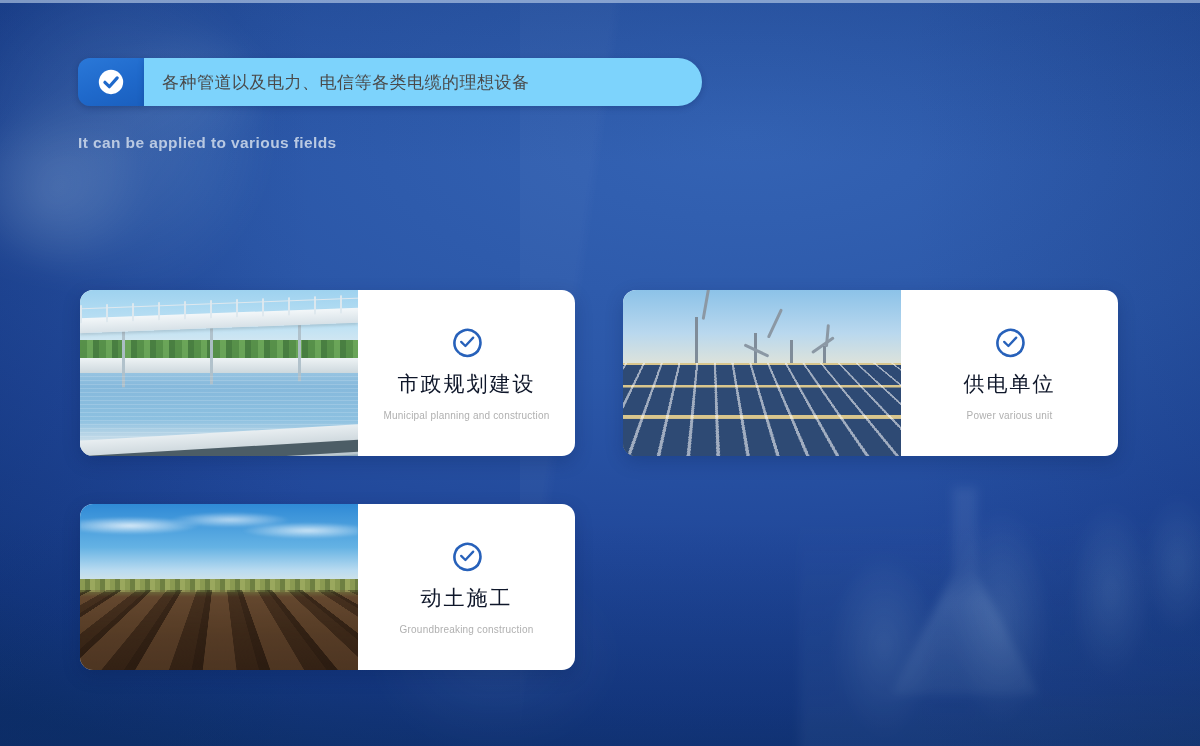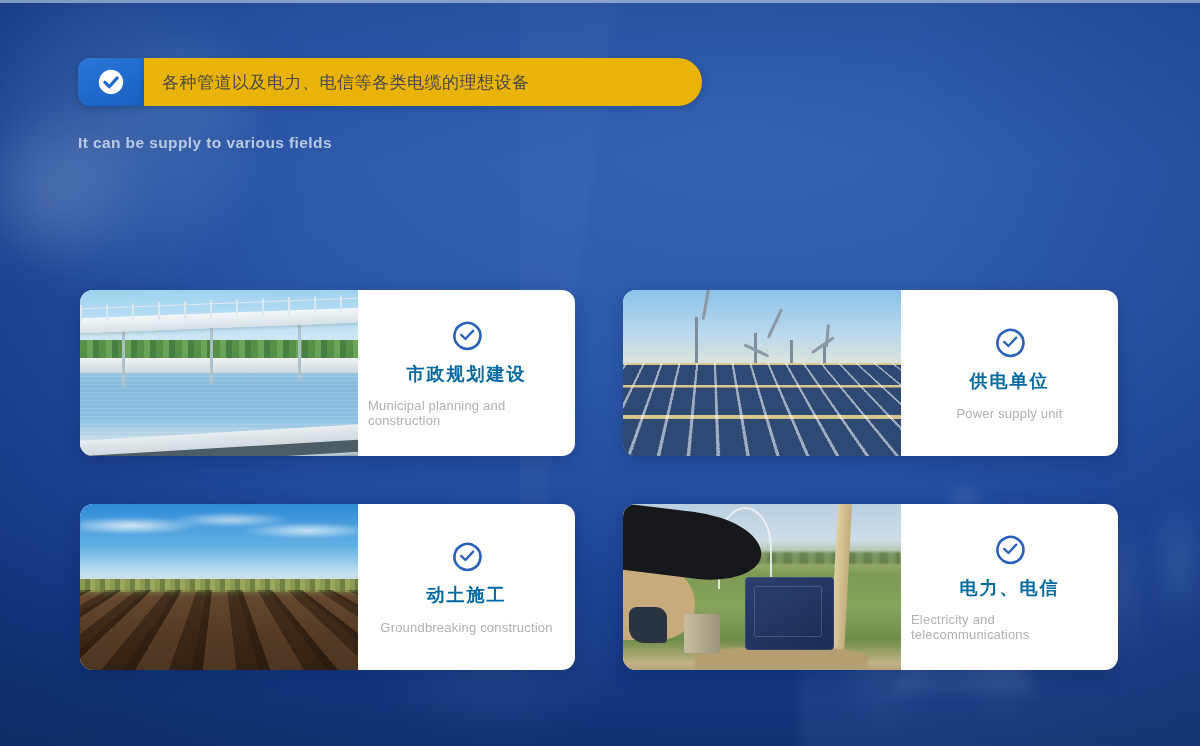--- a/index.html
+++ b/index.html
@@ -80,21 +80,21 @@
   .pillrow{position:relative;margin-top:22px;height:48px;width:624px;}
   .pill-badge{
     position:absolute;left:0;top:0;width:66px;height:48px;
     background:linear-gradient(160deg,#2a78d8 0%,#1f69cb 55%,#1a5fbe 100%);
     border-radius:12px 0 0 12px;
     display:flex;align-items:center;justify-content:center;
     box-shadow:0 2px 6px rgba(5,25,70,.28);
   }
   .pill-badge .chk{width:30px;height:30px;display:block;}
   .pill-body{
-    position:absolute;left:66px;top:0;right:0;height:48px;background:#eab308;
+    position:absolute;left:66px;top:0;right:0;height:48px;background:#7dd3fc;
     border-radius:0 24px 24px 0;display:flex;align-items:center;
     box-shadow:0 2px 6px rgba(5,25,70,.22);
   }
   .pill-text{
     font-size:17px;color:#4a4a4a;padding-left:18px;letter-spacing:.5px;white-space:nowrap;
   }
   .subtitle{
     margin-top:28px;font-size:15.5px;font-weight:700;color:#b9c9e2;letter-spacing:.4px;
   }
 
@@ -105,22 +105,22 @@
   .card{
     width:495px;height:166px;background:#ffffff;border-radius:13px;overflow:hidden;
     display:flex;box-shadow:0 6px 18px rgba(5,25,70,.22);
   }
   .card .photo{width:278px;height:166px;position:relative;overflow:hidden;flex:0 0 278px;}
   .card .info{
     flex:1;display:flex;flex-direction:column;align-items:center;justify-content:center;
     padding:0 10px;
   }
   .ring{width:34px;height:34px;display:block;margin-bottom:12px;}
-  .cn{font-size:18px;font-weight:700;color:#0369a1;letter-spacing:2px;line-height:1.2;}
-  .en{font-size:13px;color:#b0b0b0;margin-top:13px;letter-spacing:.2px;text-align:left;}
+  .cn{font-size:21px;font-weight:400;color:#0f172a;letter-spacing:2px;line-height:1.2;}
+  .en{font-size:10px;color:#b0b0b0;margin-top:13px;letter-spacing:.2px;text-align:right;}
 
   
   
   .ph-water{
     background:linear-gradient(to bottom,#9ed2ef 0%,#bfe2f4 22%,#cfe6f2 30%,#a9cfe6 41%,#86b9dc 58%,#8cc0e0 78%,#cfe0ea 92%,#8fa8b6 100%);
   }
   .ph-water .trees{position:absolute;left:0;top:30%;width:100%;height:14%;
     background:repeating-linear-gradient(90deg,#4e8a3c 0 7px,#63a04c 7px 13px,#3f7733 13px 19px);
     opacity:.92;filter:blur(.6px);}
   .ph-water .wall{position:absolute;left:0;top:41%;width:100%;height:9%;background:linear-gradient(to bottom,#eef3f5,#cdd8dd);}
@@ -201,21 +201,21 @@
         <svg class="chk" viewBox="0 0 32 32">
           <circle cx="16" cy="16" r="13" fill="#ffffff"></circle>
           <path d="M9.5 16.3 L14.2 21 L22.6 11.6" fill="none" stroke="#1f69cb" stroke-width="3.4" stroke-linecap="round" stroke-linejoin="round"></path>
         </svg>
       </div>
       <div class="pill-body">
         <span class="pill-text">各种管道以及电力、电信等各类电缆的理想设备</span>
       </div>
     </div>
 
-    <div class="subtitle">It can be supply to various fields</div>
+    <div class="subtitle">It can be applied to various fields</div>
   </div>
 
   <div class="grid">
 
     <div class="row">
 
       <div class="card">
         <div class="photo ph-water">
           <div class="trees"></div>
             <div class="wall"></div>
@@ -260,21 +260,21 @@
           </div>
           <div class="grass"></div>
           <div class="panels"></div>
         </div>
         <div class="info">
           <svg class="ring" viewBox="0 0 34 34">
             <path d="M8.6 27.4a13 13 0 1 1 1.5 1.2" fill="none" stroke="#2761ba" stroke-width="2.6" stroke-linecap="round"></path>
             <path d="M11.2 16.9 L15.4 21 L23.2 12.6" fill="none" stroke="#2761ba" stroke-width="2.3" stroke-linecap="round" stroke-linejoin="round"></path>
           </svg>
           <div class="cn">供电单位</div>
-          <div class="en">Power supply unit</div>
+          <div class="en">Power various unit</div>
         </div>
       </div>
 
     </div>
 
     <div class="row">
 
       <div class="card">
         <div class="photo ph-field">
           <div class="clouds"></div>
@@ -284,38 +284,17 @@
         <div class="info">
           <svg class="ring" viewBox="0 0 34 34">
             <path d="M8.6 27.4a13 13 0 1 1 1.5 1.2" fill="none" stroke="#2761ba" stroke-width="2.6" stroke-linecap="round"></path>
             <path d="M11.2 16.9 L15.4 21 L23.2 12.6" fill="none" stroke="#2761ba" stroke-width="2.3" stroke-linecap="round" stroke-linejoin="round"></path>
           </svg>
           <div class="cn">动土施工</div>
           <div class="en">Groundbreaking construction</div>
         </div>
       </div>
 
-      <div class="card">
-        <div class="photo ph-worker">
-          <div class="far"></div>
-          <div class="post"></div>
-          <div class="tube"></div>
-          <div class="knee"></div>
-          <div class="arm"></div>
-          <div class="boot"></div>
-          <div class="dirt"></div>
-          <div class="box"></div>
-          <div class="cyl"></div>
-        </div>
-        <div class="info">
-          <svg class="ring" viewBox="0 0 34 34">
-            <path d="M8.6 27.4a13 13 0 1 1 1.5 1.2" fill="none" stroke="#2761ba" stroke-width="2.6" stroke-linecap="round"></path>
-            <path d="M11.2 16.9 L15.4 21 L23.2 12.6" fill="none" stroke="#2761ba" stroke-width="2.3" stroke-linecap="round" stroke-linejoin="round"></path>
-          </svg>
-          <div class="cn">电力、电信</div>
-          <div class="en">Electricity and telecommunications</div>
-        </div>
-      </div>
 
     </div>
 
   </div>
 </div>
 
 </body></html>

